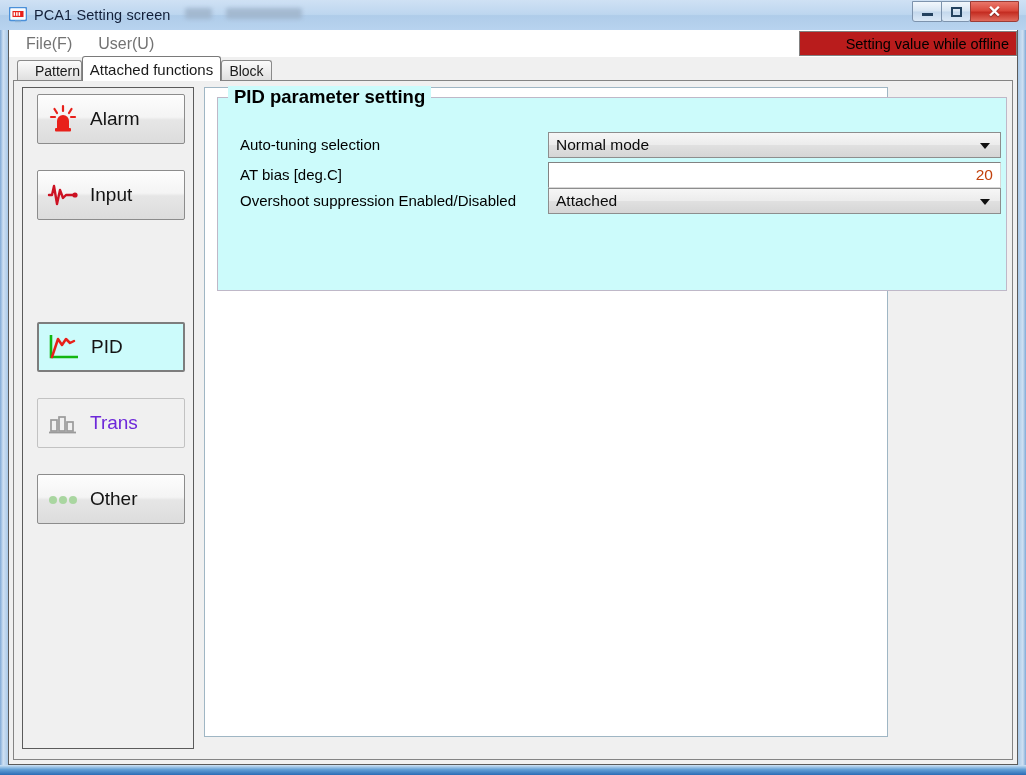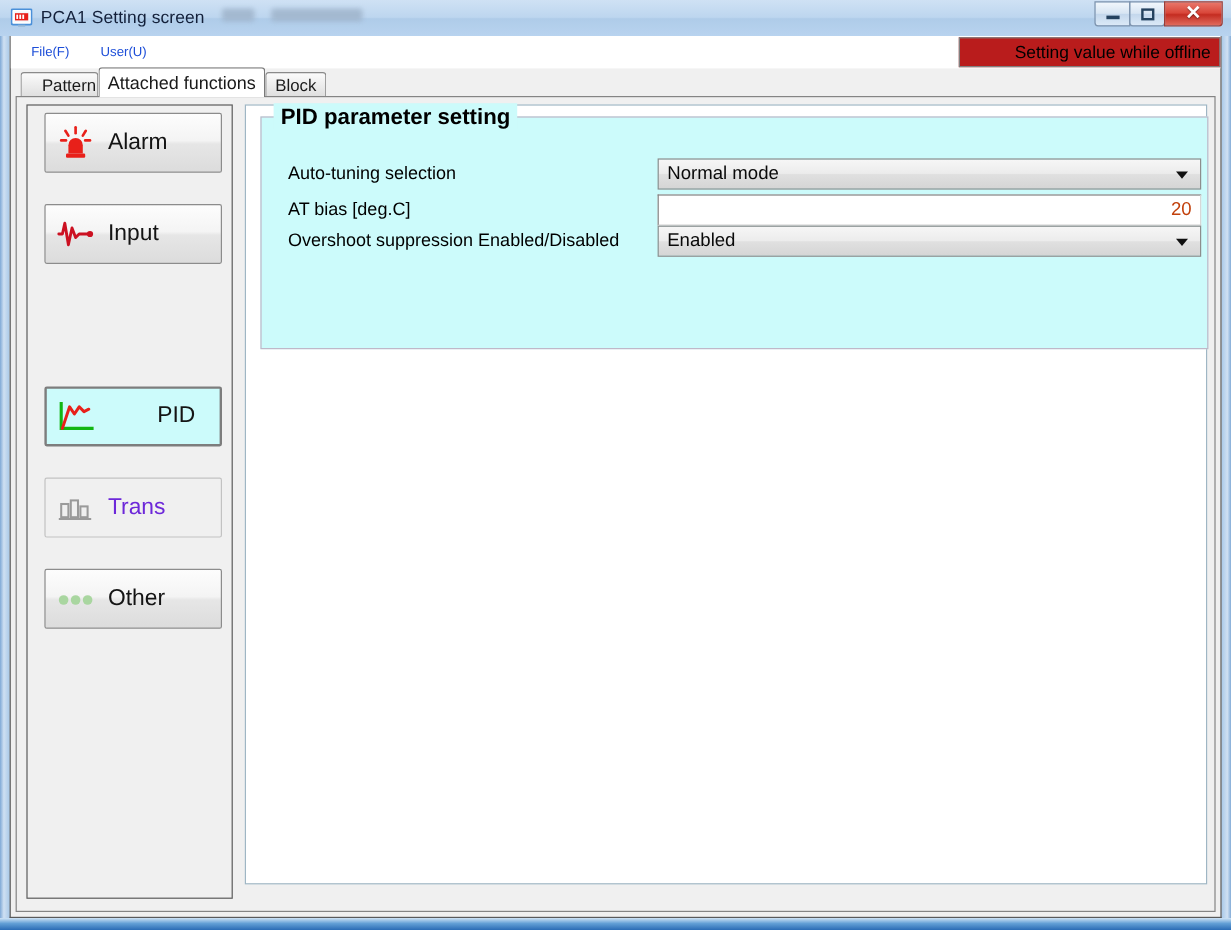--- a/index.html
+++ b/index.html
@@ -84,21 +84,21 @@
   }
 
   
   #menu-bar {
     position: absolute; left: 0; top: 0;
     width: 1008px; height: 27px;
     background: #ffffff;
     display: flex; align-items: center;
   }
   .menu-item {
-    font-size: 11px; color: #1d4ed8; padding: 3px 9px; margin-left: 8px;
+    font-size: 16px; color: #737373; padding: 3px 9px; margin-left: 8px;
     white-space: nowrap;
   }
   #offline-banner {
     position: absolute; right: 0px; top: 1px;
     width: 218px; height: 25px;
     background: #b91c1c;
     border: 1px solid #808080;
     color: #000000; font-size: 14.5px;
     display: flex; align-items: center; justify-content: flex-end;
     padding-right: 7px;
@@ -157,34 +157,33 @@
     font-size: 19px; color: #141414; margin-left: 10px; white-space: nowrap;
   }
   .side-icon { width: 34px; height: 30px; position: relative; flex: none; }
   #side-alarm  { top: 6px; }
   #side-input  { top: 82px; }
   #side-output { top: 158px; }
   #side-pid {
     top: 234px;
     background: #ccfbfb;
     border: 2px solid #7d7d7d;
-    gap: 40px;
   }
   #side-trans {
     top: 310px;
     background: #f0f0f0;
     border: 1px solid #c2c2c2;
   }
   #side-trans .side-label { color: #6d28d9; }
   #side-other  { top: 386px; }
 
   
   #content-panel {
     position: absolute; left: 190px; top: 6px;
-    width: 802px; height: 650px;
+    width: 684px; height: 650px;
     background: #ffffff;
     border: 1px solid #9fb6c4;
   }
 
   
   #groupbox {
     position: absolute; left: 12px; top: 9px;
     width: 790px; height: 194px;
     background: #ccfbfb;
     border: 1px solid #bfb8c8;
@@ -368,21 +367,21 @@
           <div class="form-row" id="row-1">
             <div class="form-label">AT bias [deg.C]</div>
             <div class="field textbox">
               <span>20</span>
             </div>
           </div>
 
           <div class="form-row" id="row-2">
             <div class="form-label">Overshoot suppression Enabled/Disabled</div>
             <div class="field combo">
-              <span>Enabled</span>
+              <span>Attached</span>
               <span class="combo-arrow"></span>
             </div>
           </div>
         </div>
 
       </div>
     </div>
   </div>
 </div>
 

